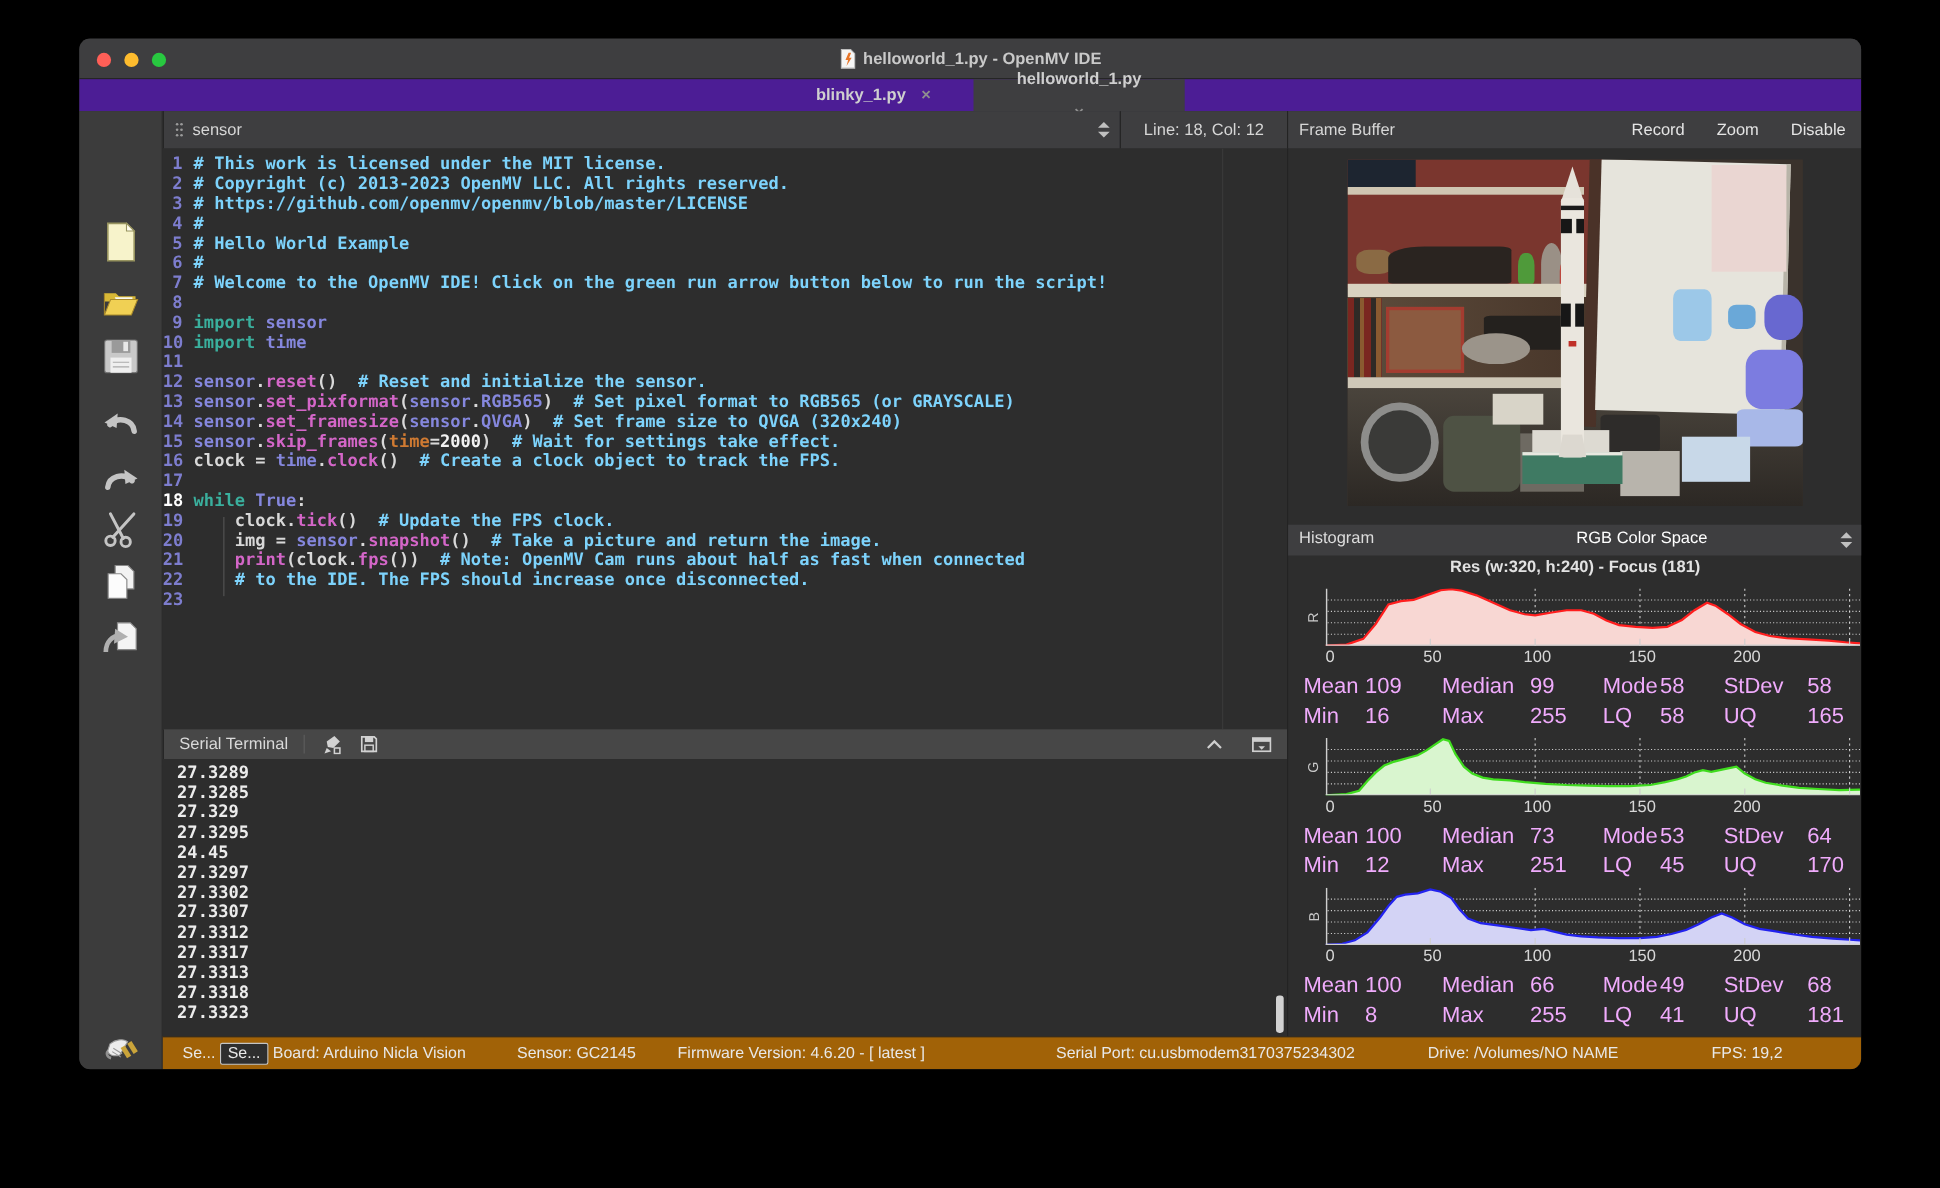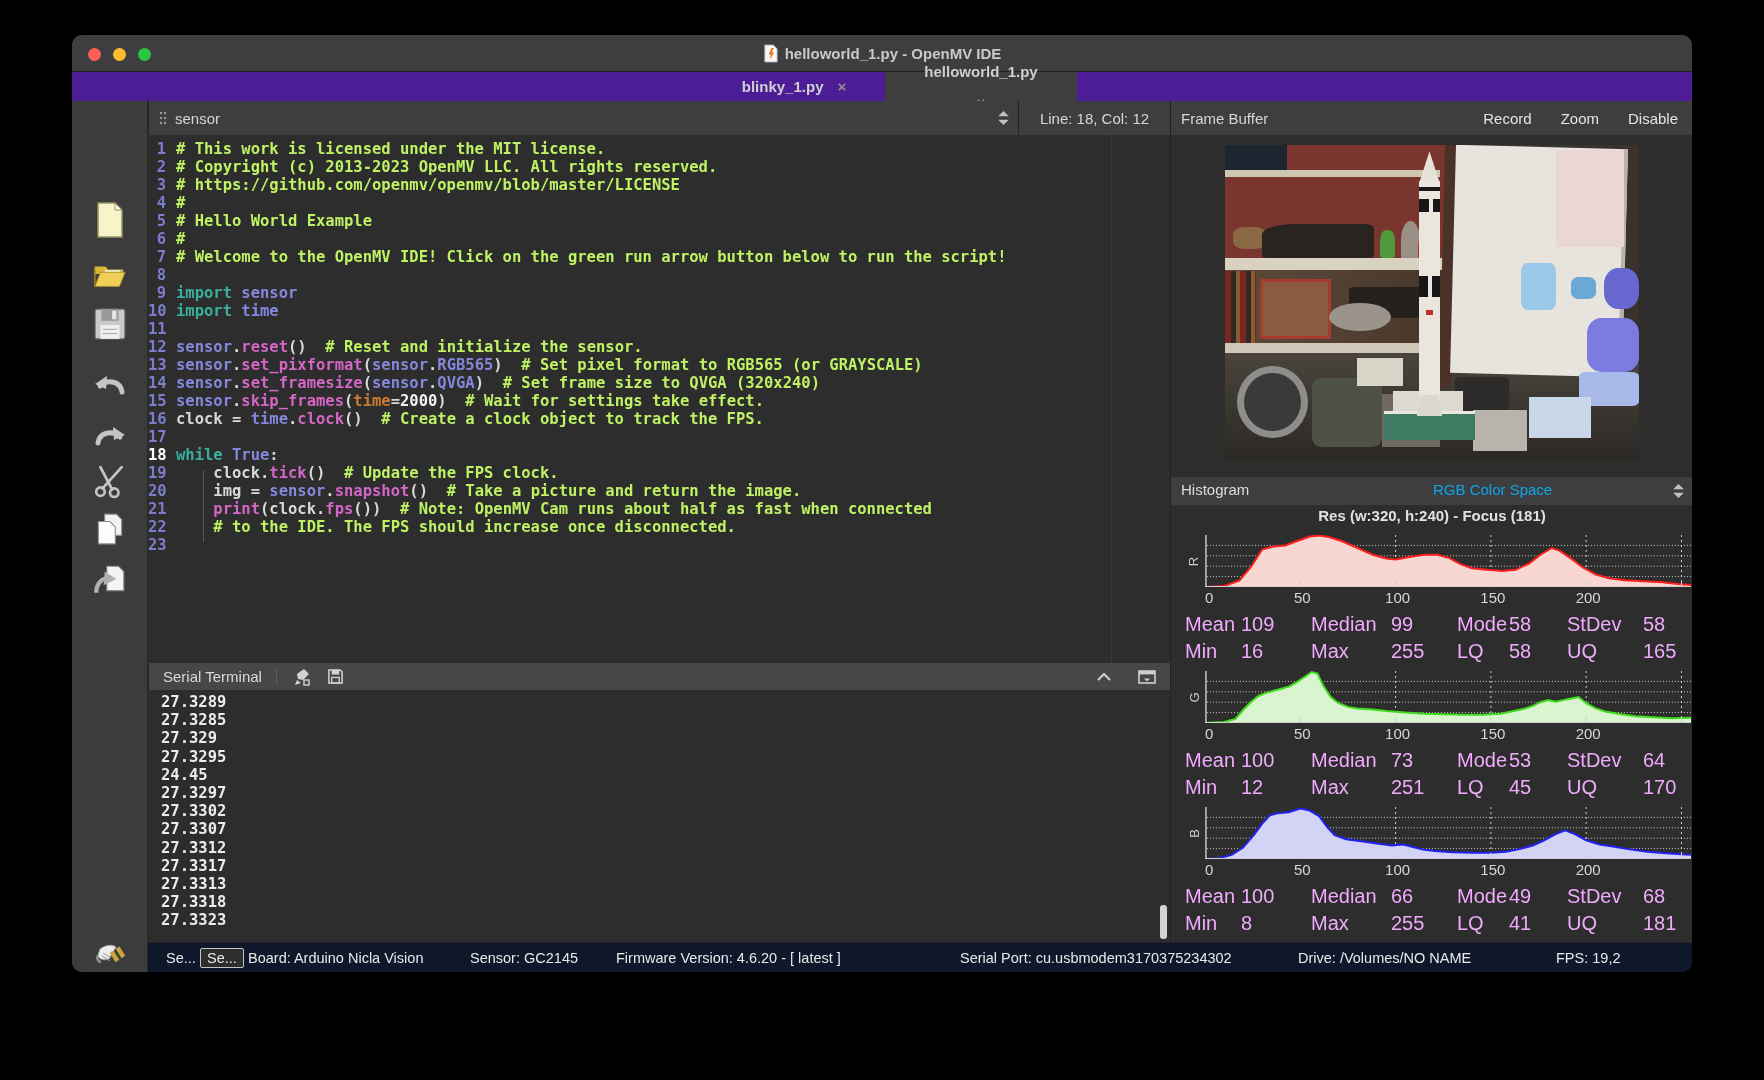--- a/index.html
+++ b/index.html
@@ -35,50 +35,50 @@
   .sidebar { position:absolute; left:0; top:66px; width:76px; height:871px; background:#3c3c3c;
              border-right:1px solid #2a2a2a; }
   .tbi { position:absolute; left:20px; width:36px; height:42px; display:flex; align-items:center; justify-content:center; }
   .tbi svg { width:34px; height:38px; }
   
   .editor { position:absolute; left:76px; top:100px; width:1022px; height:528px; background:#2d2d2d;
             font-family:"DejaVu Sans Mono", monospace; font-size:15.5px; font-weight:700; overflow:hidden; }
   .code-line { display:flex; height:18px; line-height:18px; white-space:pre; }
   .ln { width:28px; text-align:right; padding-right:10px; color:#7d7dce; flex:none; }
   .ln.cur { color:#ffffff; }
-  .cm{color:#bef264}.kw{color:#3aaf9d}.mod{color:#8587dd}.fn{color:#d466c8}
+  .cm{color:#7dd3fc}.kw{color:#3aaf9d}.mod{color:#8587dd}.fn{color:#d466c8}
   .num{color:#f2f2f2}.arg{color:#cf7a32}.pl{color:#d8d8d8}
   .editor-pad{padding-top:5px;}
   .vtrack { position:absolute; right:58px; top:0; width:1px; height:100%; background:#3a3a3a; }
   .indent-guide { position:absolute; left:55px; top:335px; width:1px; height:72px; background:#555; }
   
   .term-hd { position:absolute; left:76px; top:628px; width:1022px; height:27px; background:#474747;
              display:flex; align-items:center; font-size:15px; color:#d9d9d9; border-left:1px solid #232323;}
   .term-hd .t { padding:0 14px; }
   .term-sep { width:1px; height:17px; background:#5e5e5e; }
   .term-ic { margin-left:16px; display:flex; align-items:center; }
   .term-right { margin-left:auto; display:flex; gap:26px; padding-right:14px; align-items:center; }
   .term { position:absolute; left:76px; top:655px; width:1022px; height:252px; background:#2d2d2d;
           font-family:"DejaVu Sans Mono", monospace; font-size:15.5px; font-weight:700; color:#ececec;
           padding:3px 0 0 13px; overflow:hidden; }
   .term div { height:18.2px; line-height:18.2px; }
   .term-thumb { position:absolute; left:1088px; top:870px; width:7px; height:34px; background:#d2d2d2; border-radius:3px; }
   
-  .status { position:absolute; left:76px; top:907px; width:1544px; height:30px; background:#0f172a;
+  .status { position:absolute; left:76px; top:907px; width:1544px; height:30px; background:#a16207;
             border-top:1px solid #232323; font-size:14.5px; color:#e8e8e8; }
   .status span { position:absolute; top:50%; transform:translateY(-50%); white-space:nowrap; }
   .status .boxed { border:1px solid #c4c4c4; background:#2e2e2e; border-radius:2px; padding:1px 6px; }
   
   .rpanel { position:absolute; left:1098px; top:100px; width:522px; height:807px; background:#2d2d2d;
             border-left:1px solid #232323; }
   .fb-image { position:absolute; left:54px; top:10px; width:414px; height:315px; background:#3a322c; overflow:hidden; }
   .hist-hd { position:absolute; left:0; top:342px; width:522px; height:28px; background:#3e3e40;
              font-size:15px; color:#dcdcdc; }
   .hist-hd .hl { position:absolute; left:10px; top:4px; }
-  .hist-hd .cs { position:absolute; left:262px; top:4px; font-size:15px; color:#0ea5e9; }
+  .hist-hd .cs { position:absolute; left:262px; top:4px; font-size:15px; color:#ffffff; }
   .hist-hd .spin { position:absolute; right:8px; top:6px; }
   .hist-res { position:absolute; left:0; top:372px; width:522px; text-align:center; font-size:15px;
               font-weight:bold; color:#e2e2e2; }
   .hist-blocks { position:absolute; left:0; top:398px; width:522px; }
   .hblock { height:136px; position:relative; }
   .plot-row { display:flex; padding:2px 2px 0 12px; align-items:flex-start; }
   .ch-label { width:22px; height:52px; display:flex; align-items:center; justify-content:center;
               color:#c9c9c9; font-size:13px; }
   .ch-label span { transform:rotate(-90deg); }
   .plot-svg { flex:1; height:52px; display:block; }

